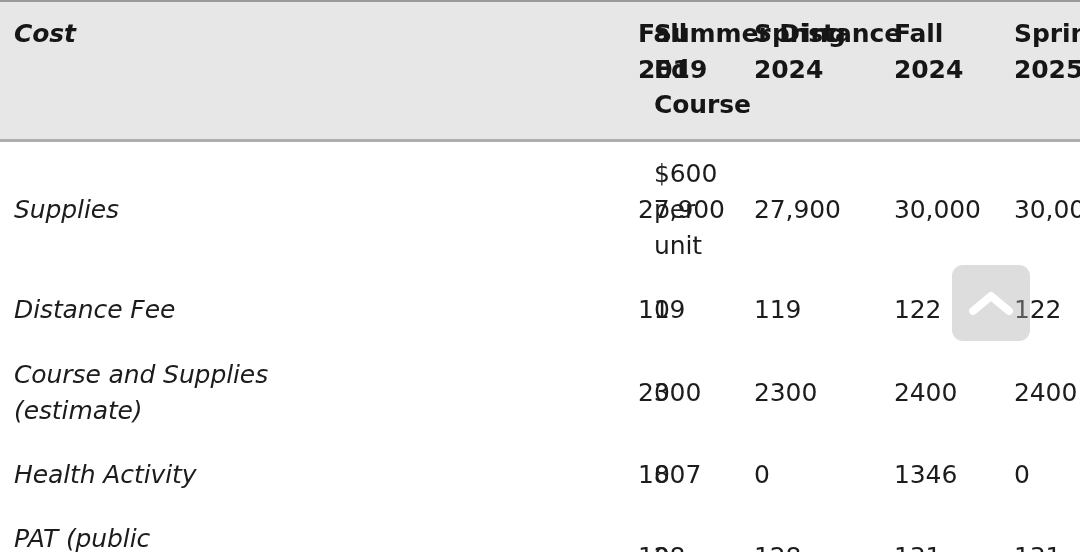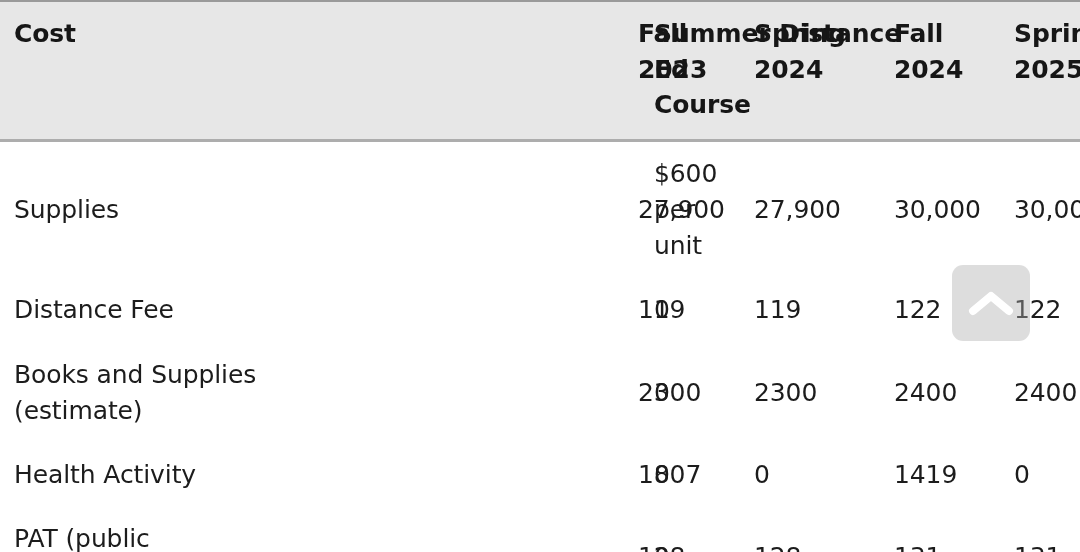--- a/index.html
+++ b/index.html
@@ -52,21 +52,21 @@
     line-height: 1.45;
     text-align: left;
     vertical-align: middle;
     padding: 14px 6px 14px 0;
     color: #1c1c1c;
     border: none;
     letter-spacing: -0.1px;
   }
 
   
-  .c1 { width: 310px; padding-left: 14px !important; }
+  .c1 { width: 310px; padding-left: 14px !important; font-style: italic; }
   .c2 { width: 308px; padding-left: 324px !important; box-sizing: border-box; }
   .c3 { width: 110px; padding-left: 0 !important; }
   .c4 { width: 134px; }
   .c5 { width: 114px; }
   .c6 { width: 104px; }
 
   
   td.c2, th.c2 { padding-left: 0 !important; }
   .col2-inner { display: block; margin-left: 324px; }
   th.c2 .col2-inner { width: 270px; }
@@ -105,21 +105,21 @@
         <th class="c2">
           <span class="col2-inner">
             <span>Summer Distance Ed</span>
             <br>
             <span>Course</span>
           </span>
         </th>
         <th class="c3">
           <span>Fall</span>
           <br>
-          <span>2023</span>
+          <span>2019</span>
         </th>
         <th class="c4">
           <span>Spring</span>
           <br>
           <span>2024</span>
         </th>
         <th class="c5">
           <span>Fall</span>
           <br>
           <span>2024</span>
@@ -146,37 +146,37 @@
         <td class="c1">Distance Fee</td>
         <td class="c2">
             <span class="col2-inner">0</span>
           </td>
         <td class="c3">119</td>
         <td class="c4">119</td>
         <td class="c5">122</td>
         <td class="c6">122</td>
       </tr>
       <tr class="row-books">
-        <td class="c1">Books and Supplies (estimate)</td>
+        <td class="c1">Course and Supplies (estimate)</td>
         <td class="c2">
             <span class="col2-inner">0</span>
           </td>
         <td class="c3">2300</td>
         <td class="c4">2300</td>
         <td class="c5">2400</td>
         <td class="c6">2400</td>
       </tr>
       <tr class="row-health">
         <td class="c1">Health Activity</td>
         <td class="c2">
             <span class="col2-inner">0</span>
           </td>
         <td class="c3">1807</td>
         <td class="c4">0</td>
-        <td class="c5">1419</td>
+        <td class="c5">1346</td>
         <td class="c6">0</td>
       </tr>
       <tr class="row-pat">
         <td class="c1">PAT (public transportation) fee</td>
         <td class="c2">
             <span class="col2-inner">0</span>
           </td>
         <td class="c3">128</td>
         <td class="c4">128</td>
         <td class="c5">131</td>

